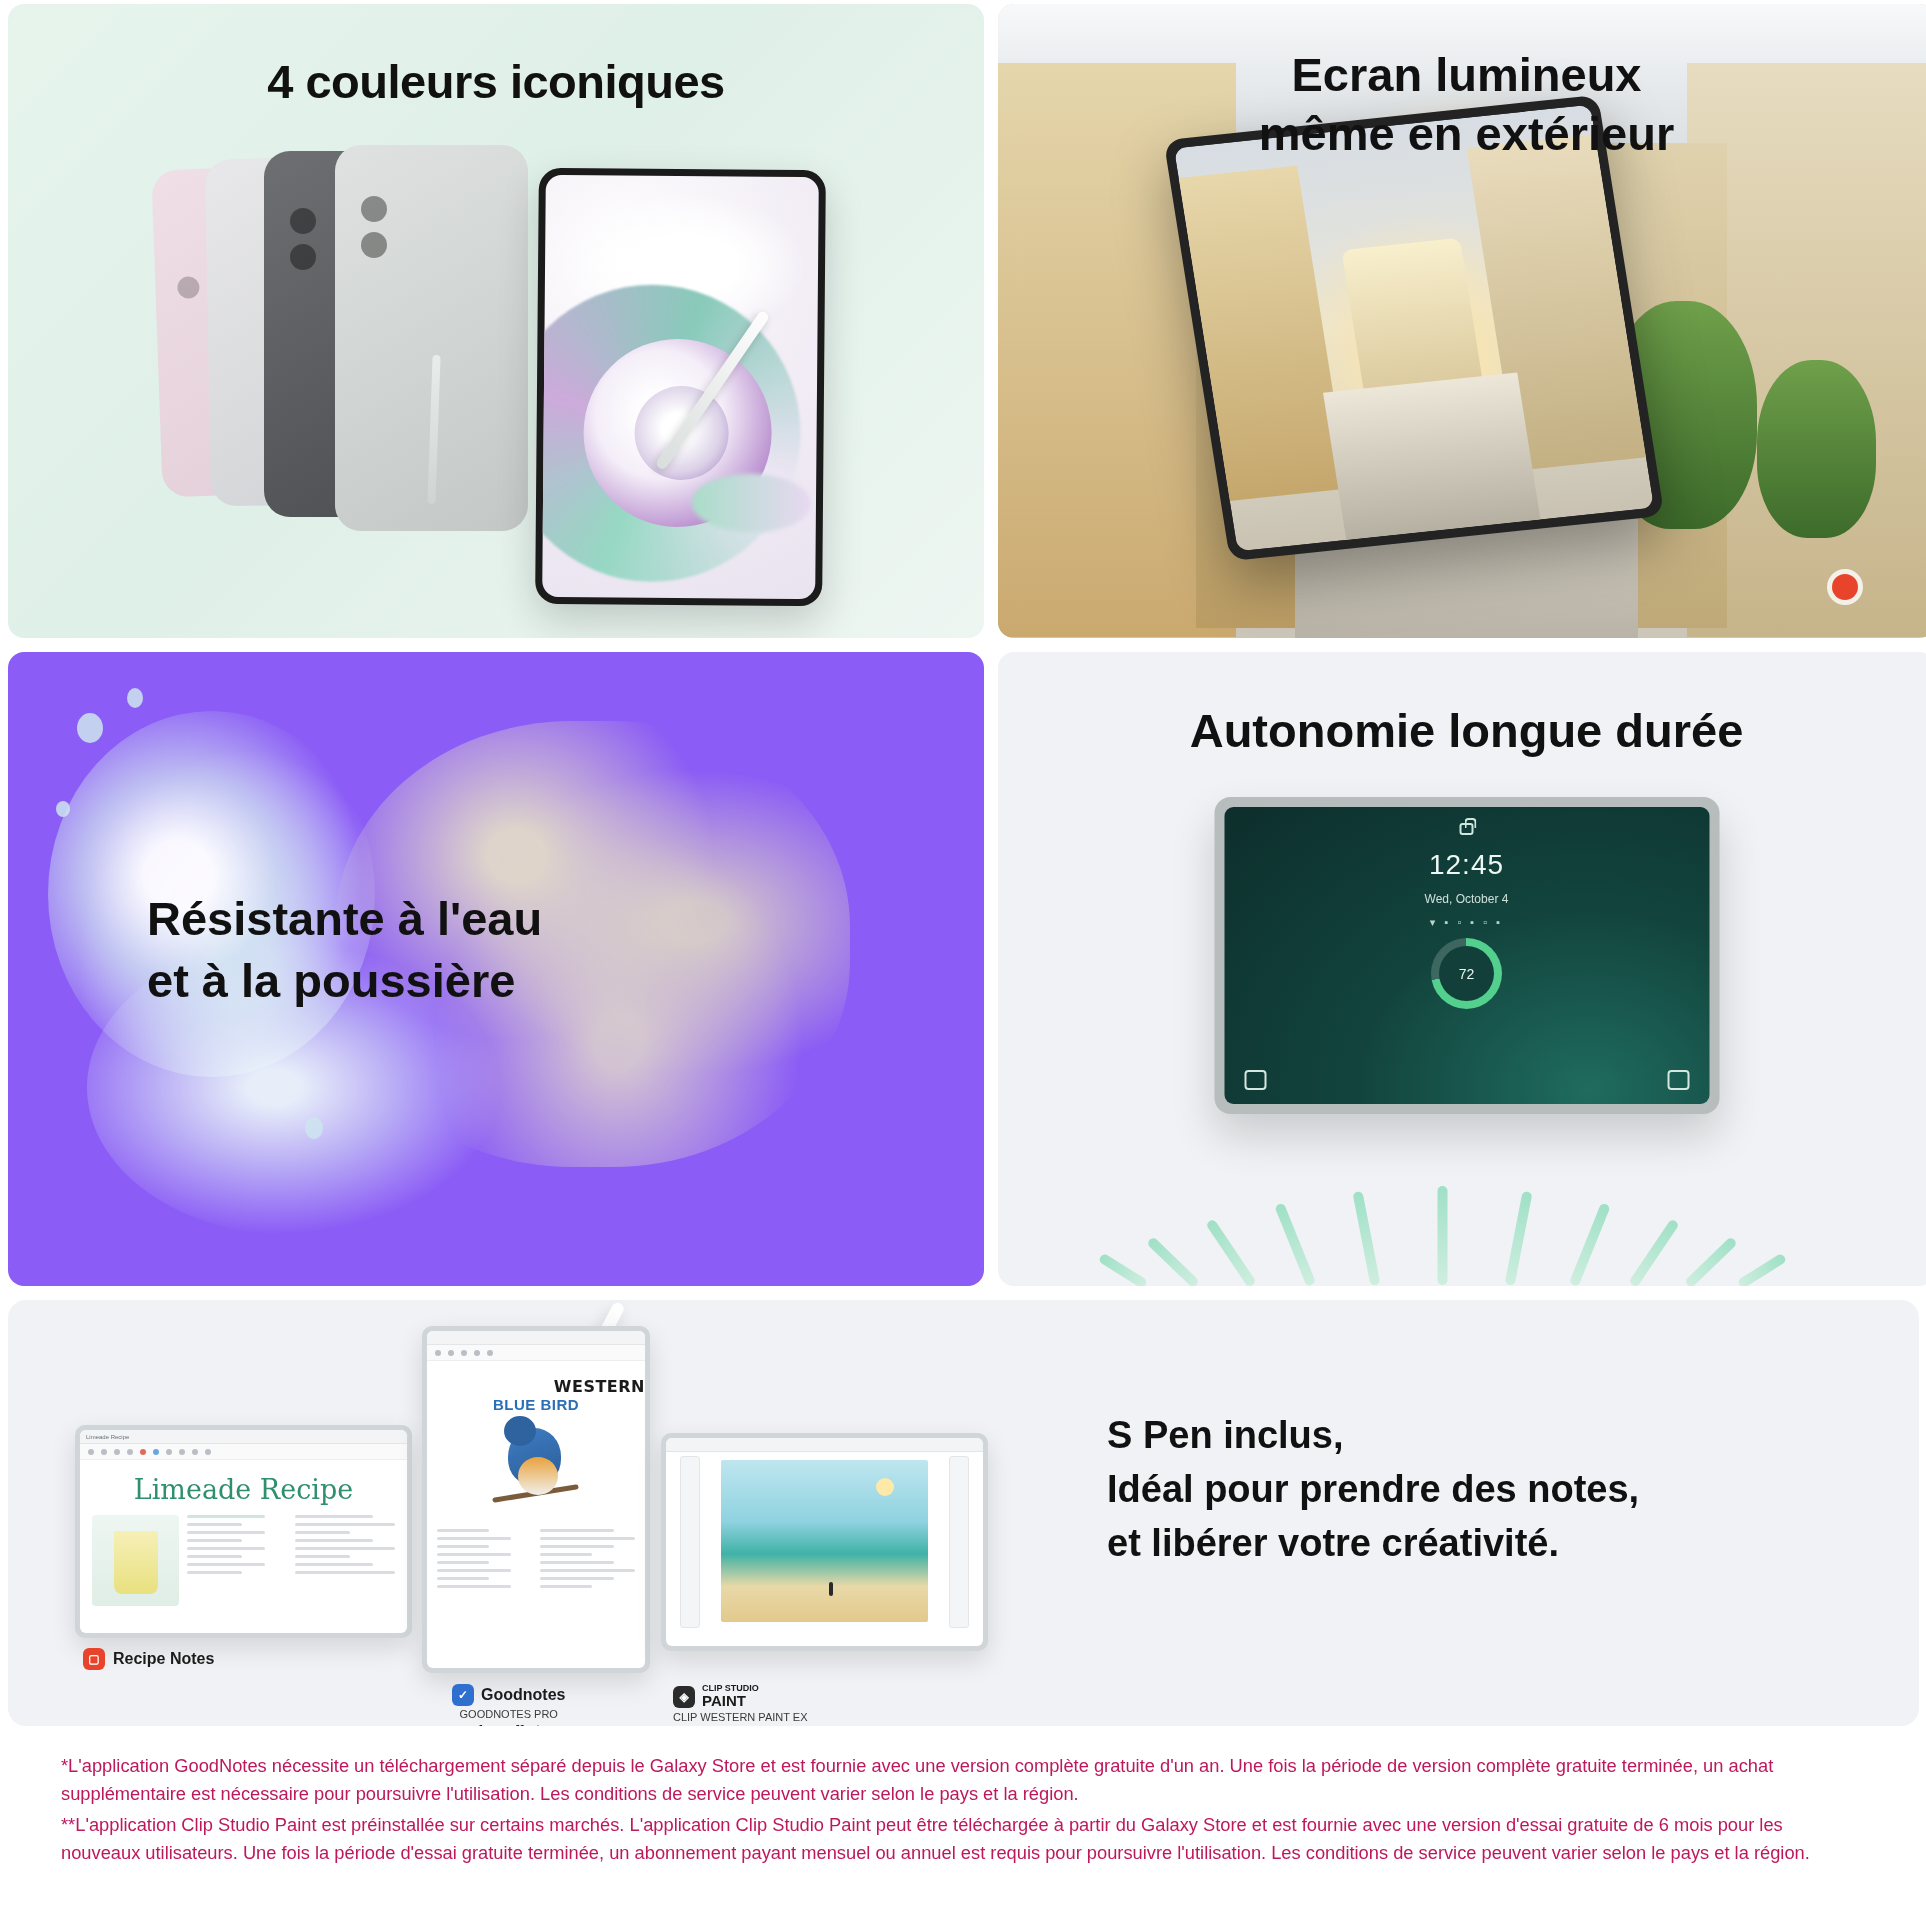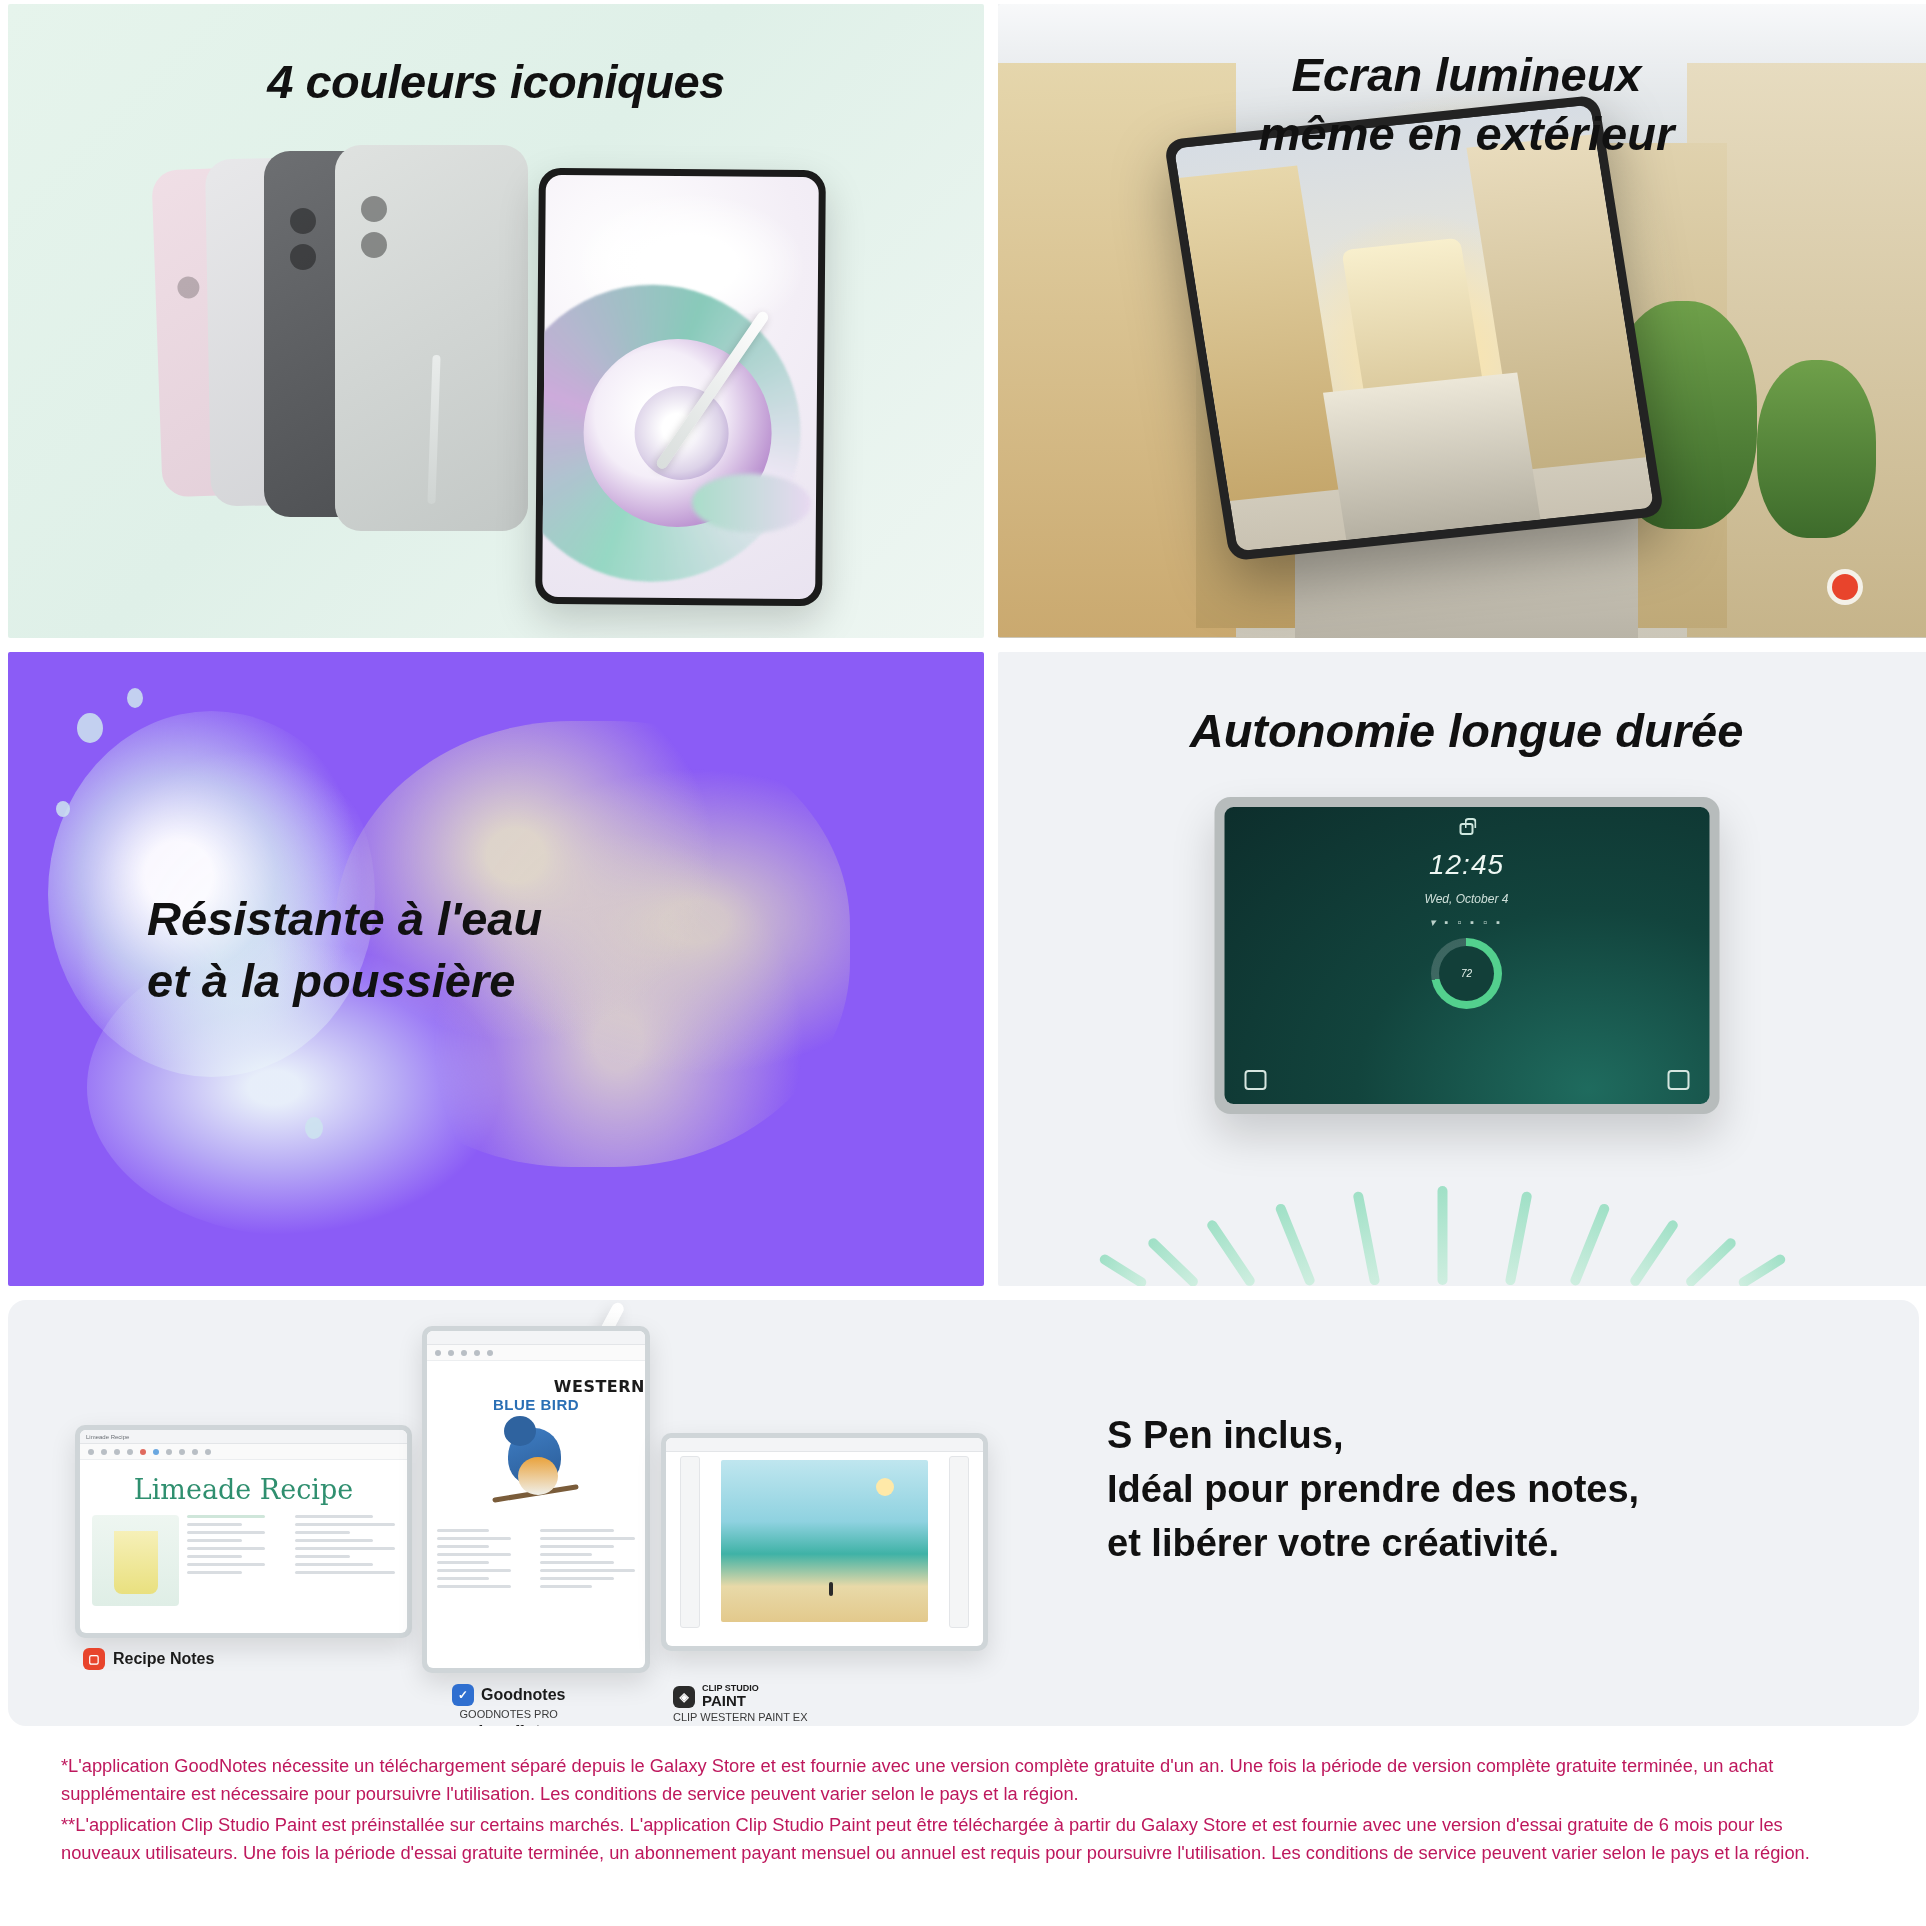--- a/index.html
+++ b/index.html
@@ -13,21 +13,21 @@
 
   .grid {
     display: grid;
     grid-template-columns: 976px 937px;
     grid-template-rows: 634px 634px;
     column-gap: 14px;
     row-gap: 14px;
     padding: 4px 8px 0 8px;
   }
 
-  .card { border-radius: 2px; position: relative; overflow: hidden; font-style: italic; }
+  .card { border-radius: 16px; position: relative; overflow: hidden; }
 
   
   .card-colors {
     background: linear-gradient(135deg,#e6f4ec 0%, #dff0e8 45%, #eef6f2 100%);
   }
   .card-colors .title {
     position: absolute; top: 50px; left: 0; right: 0;
     text-align: center;
     font-size: 47px; font-weight: bold; color: #111; letter-spacing: -0.5px;
   }
@@ -191,21 +191,21 @@
   .clock { position: absolute; left: 0; right: 0; top: 42px; text-align: center; color: #eef7f3; font-size: 28px; font-weight: 300; letter-spacing: 1px;}
   .datetxt { position: absolute; left: 0; right: 0; top: 85px; text-align: center; color: #cfe0da; font-size: 12px; }
   .statusline { position:absolute; left:0; right:0; top:109px; text-align:center; color:#bcd2cb; font-size:11px; letter-spacing:3px;}
   .ring {
     position: absolute; left: 50%; transform: translateX(-50%); top: 131px;
     width: 71px; height: 71px; border-radius: 50%;
     background: conic-gradient(#53d08e 0% 72%, rgba(255,255,255,.18) 72% 100%);
     display: flex; align-items: center; justify-content: center;
   }
   .ring:after { content:""; position:absolute; width:55px; height:55px; border-radius:50%; background: #123f39;}
-  .ring span { position: relative; z-index: 2; color: #eaf6f0; font-size: 10px; }
+  .ring span { position: relative; z-index: 2; color: #eaf6f0; font-size: 14px; }
   .dock-ic { position: absolute; bottom: 14px; width: 22px; height: 20px; border: 2px solid #d6e6e0; border-radius: 4px; }
   .dock-l { left: 20px; } .dock-r { right: 20px; }
   .rays { position: absolute; left: 50%; transform: translateX(-50%); top: 465px; width: 673px; height: 168px; }
   .ray { position: absolute; bottom: 0; width: 10px; border-radius: 6px; background: linear-gradient(180deg,#9fe0c6,#cfeee0); transform-origin: 50% 100%; }
 
   
   .spen-band {
     position: relative; margin: 14px 8px 0 8px; height: 426px;
     background: #f0f2f5; border-radius: 18px; overflow: hidden;
   }

